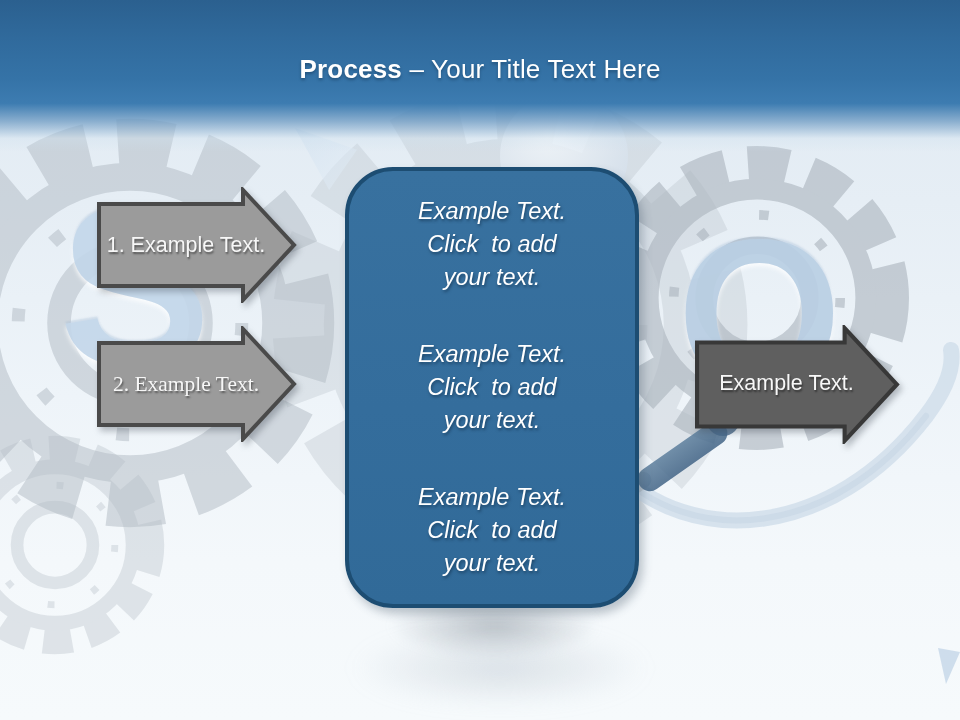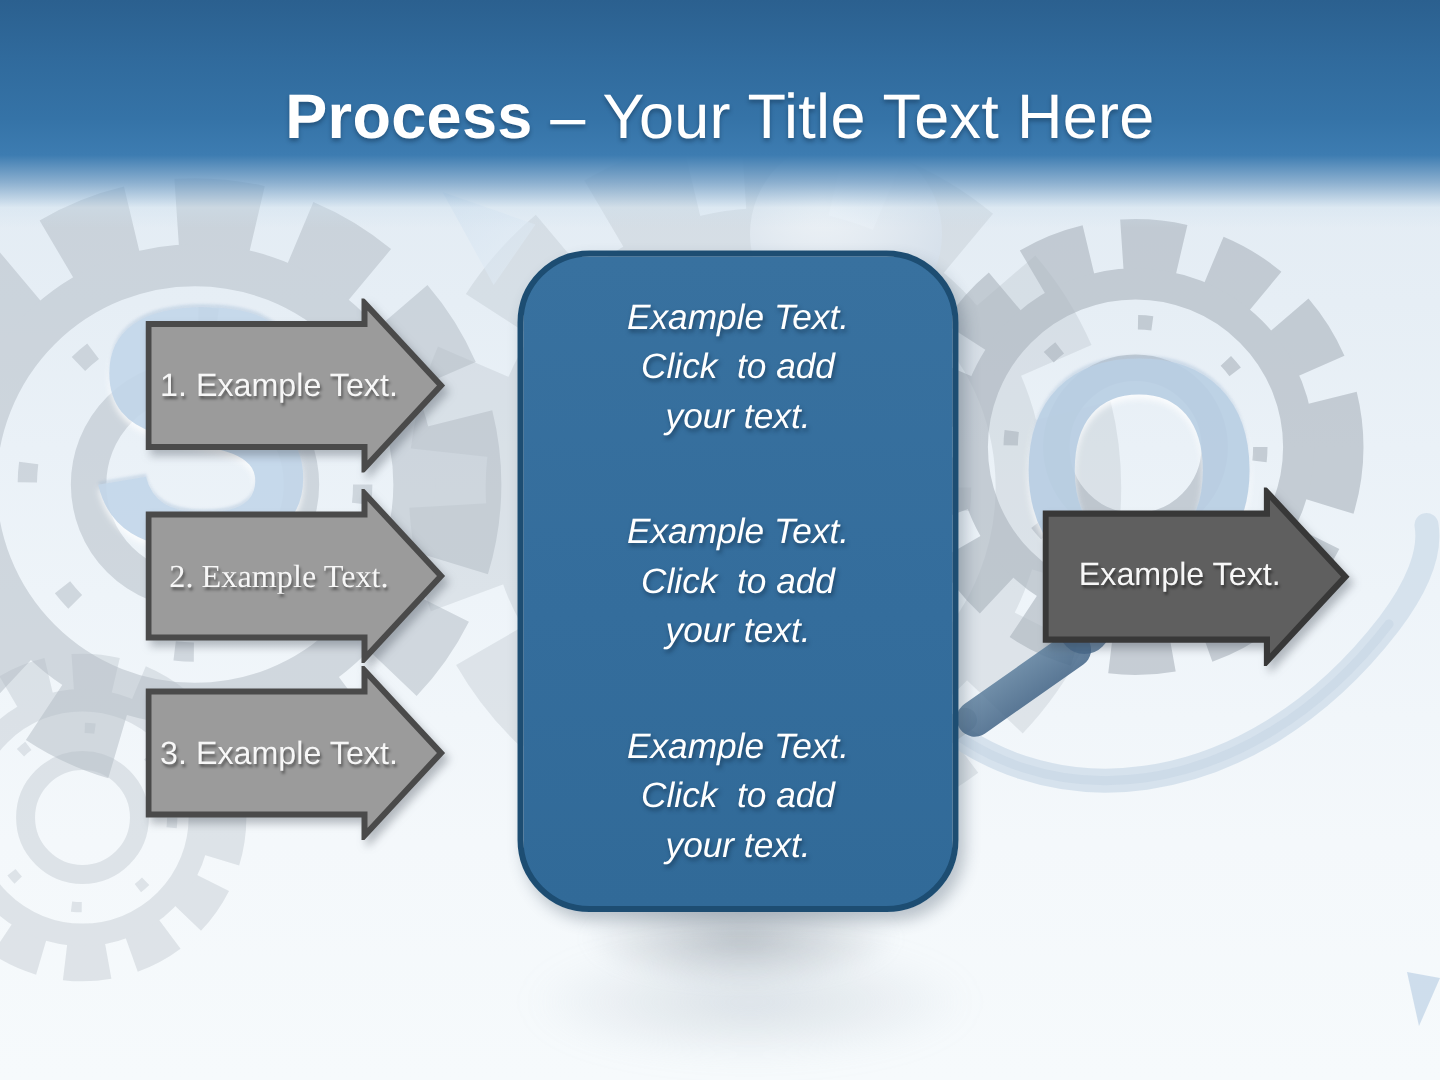--- a/index.html
+++ b/index.html
@@ -53,36 +53,36 @@
   }
   
   .header{
     position:absolute;left:0;top:0;width:100%;height:152px;z-index:2;
     background:linear-gradient(180deg,
       #2b608f 0%, #306a9c 25%, #3573a7 52%, #3d7cb1 68%,
       rgba(110,155,195,.75) 80%, rgba(205,224,238,.35) 91%, rgba(240,246,250,0) 100%);
   }
   .title{
     position:absolute;left:0;top:54px;width:100%;text-align:center;z-index:3;
-    color:#ffffff;font-size:42px;letter-spacing:.2px;
+    color:#ffffff;font-size:26px;letter-spacing:.2px;
     text-shadow:0 2px 3px rgba(10,35,60,.4);
   }
   .title .bold{font-weight:bold;}
   .title .rest{font-weight:normal;white-space:pre;}
   
   .content{position:absolute;inset:0;z-index:4;}
   .arrow{position:absolute;width:200px;height:116px;}
   .arrow svg{position:absolute;inset:0;filter:drop-shadow(3px 4px 3px rgba(60,70,80,.35));}
   .arrow .label{
     position:absolute;inset:0;display:flex;align-items:center;justify-content:center;
     padding-right:22px;box-sizing:border-box;
     color:#f7f7f7;font-size:21.5px;text-shadow:1px 2px 2px rgba(0,0,0,.45);
     white-space:pre;
   }
-  .arrow-1{left:97px;top:199px;}
+  .arrow-1{left:97px;top:187px;}
   .arrow-2{left:97px;top:326px;font-family:Liberation Serif, serif;}
   .arrow-3{left:97px;top:444px;}
   .arrow-right{left:695px;top:325px;width:205px;}
   .center-box{
     position:absolute;left:345px;top:167px;width:294px;height:441px;box-sizing:border-box;
     background:linear-gradient(180deg,#38719f 0%,#346d9c 55%,#316a98 100%);
     border:4px solid #1d4d72;border-radius:48px;
     box-shadow:4px 6px 10px rgba(50,70,90,.3);
     display:flex;flex-direction:column;justify-content:center;gap:44px;
     padding:30px 16px;
@@ -158,26 +158,20 @@
       <div class="label">1. Example Text.</div>
     </div>
 
     <div class="arrow arrow-2">
       <svg viewBox="0 0 200 116">
         <polygon points="2,17 146,17 146,3 197,58 146,113 146,99 2,99" fill="#9b9b9b" stroke="#4a4a4a" stroke-width="4" stroke-linejoin="miter"></polygon>
       </svg>
       <div class="label">2. Example Text.</div>
     </div>
 
-    <div class="arrow arrow-3">
-      <svg viewBox="0 0 200 116">
-        <polygon points="2,17 146,17 146,3 197,58 146,113 146,99 2,99" fill="#9b9b9b" stroke="#4a4a4a" stroke-width="4" stroke-linejoin="miter"></polygon>
-      </svg>
-      <div class="label">3. Example Text.</div>
-    </div>
 
     <div class="center-box">
       <div class="box-para">
         <span class="box-line">Example Text.</span>
         <span class="box-line">Click  to add</span>
         <span class="box-line">your text.</span>
       </div>
       <div class="box-para">
         <span class="box-line">Example Text.</span>
         <span class="box-line">Click  to add</span>

